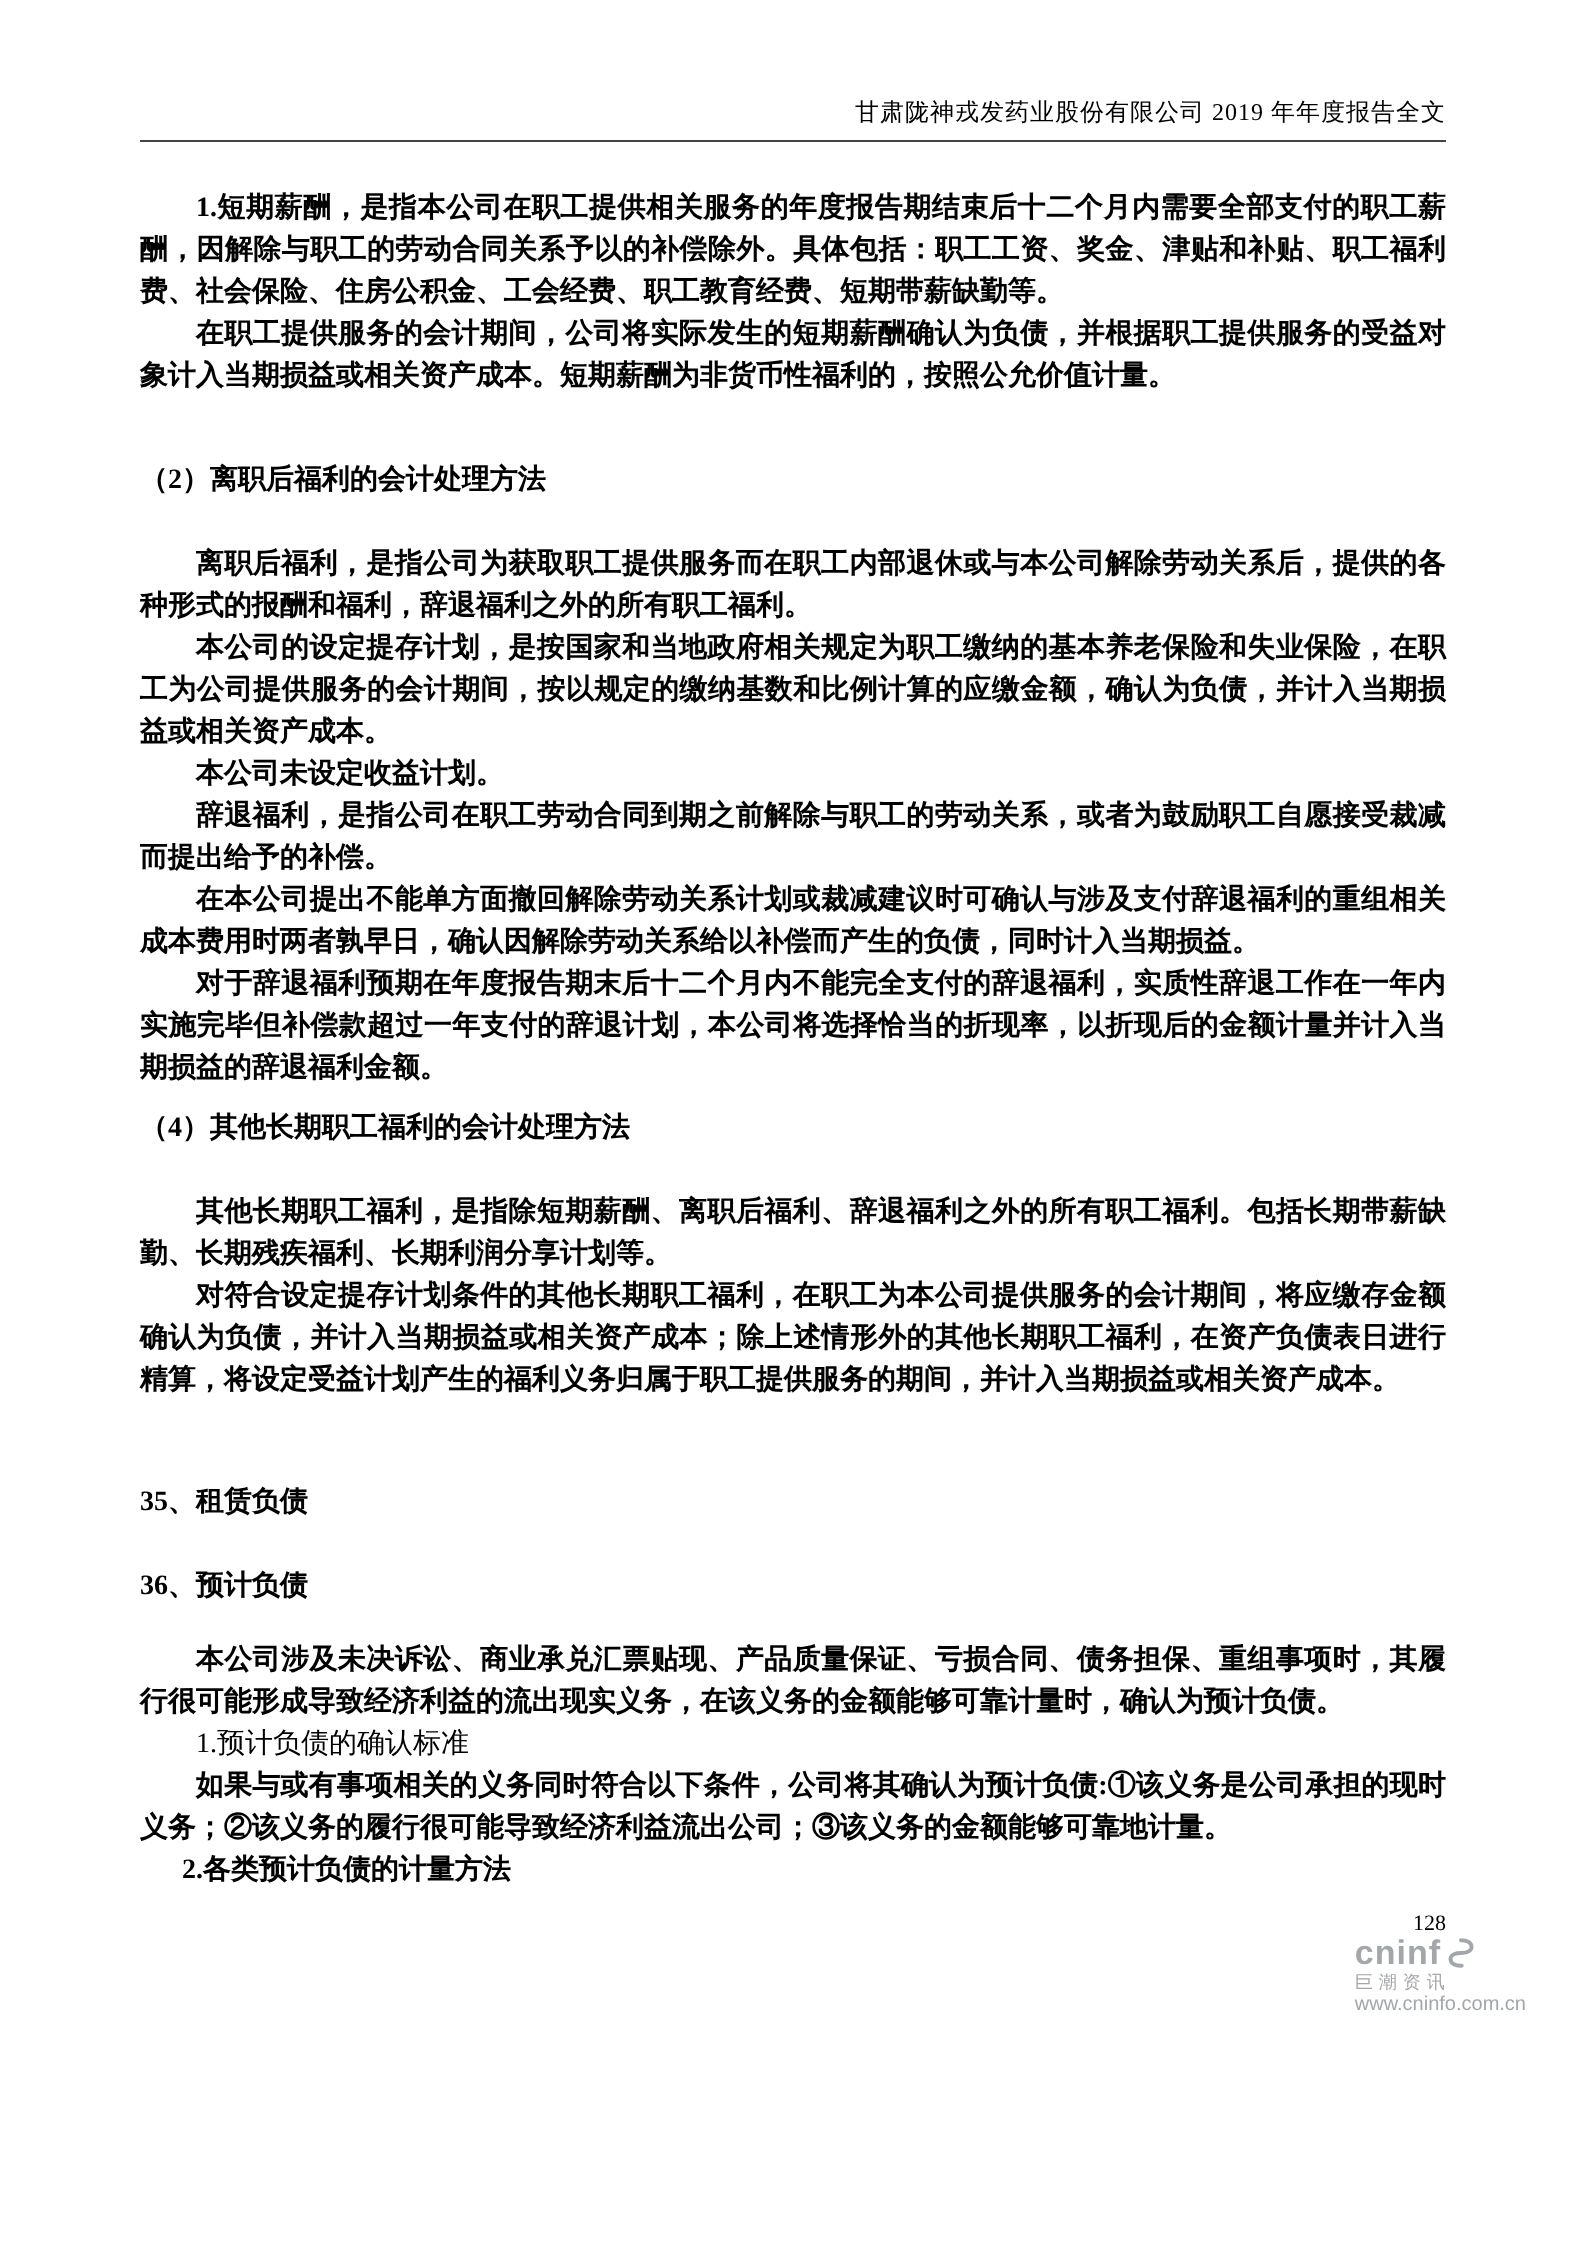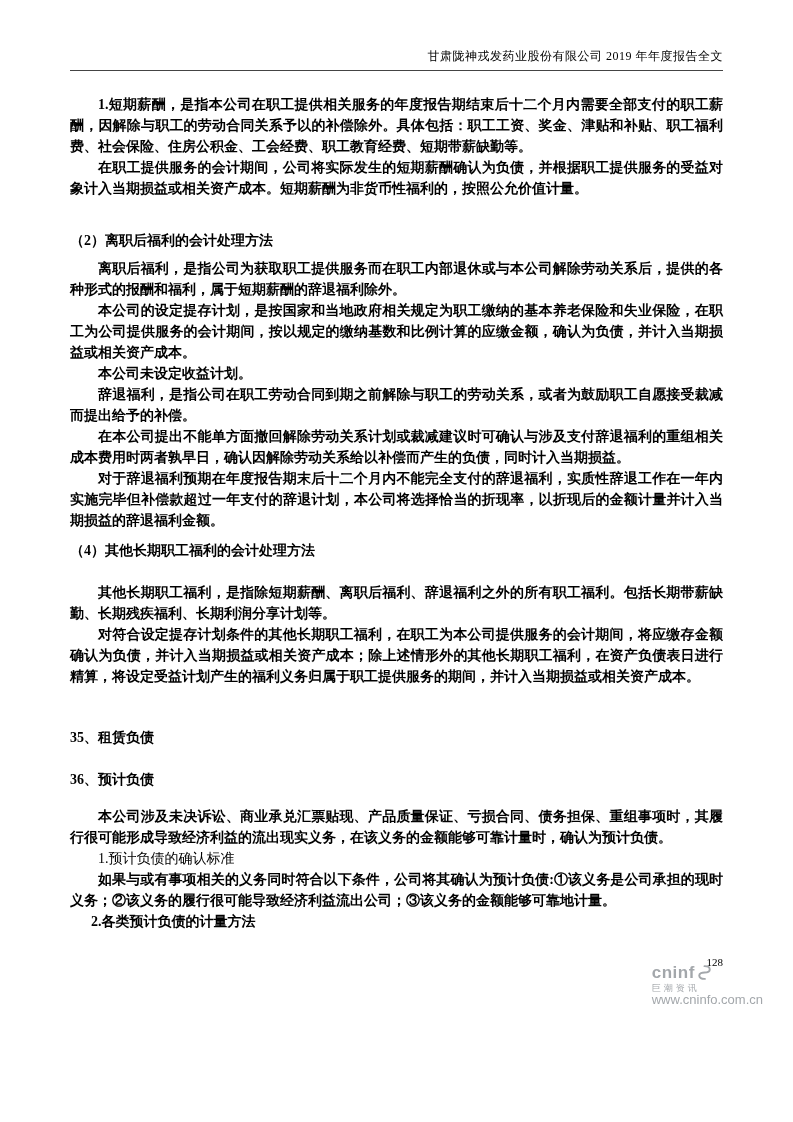--- a/index.html
+++ b/index.html
@@ -36,21 +36,21 @@
     font-size: 14px;
     line-height: 21px;
     text-align: justify;
   }
   .para { text-indent: 2em; font-weight: bold; }
   .heading {
     font-size: 14px;
     font-weight: bold;
     line-height: 21px;
   }
-  .h-sub2 { margin: 31px 0 7px 0; }
+  .h-sub2 { margin: 31px 0 21px 0; }
   .h-sub3 { margin: 18px 0 21px 0; }
   .h-sub4 { margin: 9px 0 21px 0; }
   .h-n35  { margin: 40px 0 0 0; }
   .h-n36  { margin: 21px 0 16px 0; }
   .li-1 { text-indent: 2em; }
   .li-2 { text-indent: 1.5em; font-weight: bold; }
   .page-number {
     position: absolute;
     right: 70px;
     bottom: 48px;
@@ -70,37 +70,37 @@
     align-items: center;
     gap: 2px;
   }
   .logo-brand {
     font-size: 17px;
     font-weight: bold;
     letter-spacing: 0.5px;
   }
   .logo-mark { display: inline-flex; }
   .logo-name { font-size: 9px; letter-spacing: 3px; }
-  .logo-url  { font-size: 13px; }
+  .logo-url  { font-size: 10px; }
 </style>
 </head>
 <body>
 
 <div class="page">
 
   <div class="header">
     <div class="header-title">甘肃陇神戎发药业股份有限公司 2019 年年度报告全文</div>
   </div>
 
   <div class="body">
     <p class="para">1.短期薪酬，是指本公司在职工提供相关服务的年度报告期结束后十二个月内需要全部支付的职工薪酬，因解除与职工的劳动合同关系予以的补偿除外。具体包括：职工工资、奖金、津贴和补贴、职工福利费、社会保险、住房公积金、工会经费、职工教育经费、短期带薪缺勤等。</p>
     <p class="para">在职工提供服务的会计期间，公司将实际发生的短期薪酬确认为负债，并根据职工提供服务的受益对象计入当期损益或相关资产成本。短期薪酬为非货币性福利的，按照公允价值计量。</p>
 
     <h3 class="heading h-sub2">（2）离职后福利的会计处理方法</h3>
-    <p class="para">离职后福利，是指公司为获取职工提供服务而在职工内部退休或与本公司解除劳动关系后，提供的各种形式的报酬和福利，属于短期薪酬的辞退福利除外。</p>
+    <p class="para">离职后福利，是指公司为获取职工提供服务而在职工内部退休或与本公司解除劳动关系后，提供的各种形式的报酬和福利，辞退福利之外的所有职工福利。</p>
     <p class="para">本公司的设定提存计划，是按国家和当地政府相关规定为职工缴纳的基本养老保险和失业保险，在职工为公司提供服务的会计期间，按以规定的缴纳基数和比例计算的应缴金额，确认为负债，并计入当期损益或相关资产成本。</p>
     <p class="para">本公司未设定收益计划。</p>
 
     <p class="para">辞退福利，是指公司在职工劳动合同到期之前解除与职工的劳动关系，或者为鼓励职工自愿接受裁减而提出给予的补偿。</p>
     <p class="para">在本公司提出不能单方面撤回解除劳动关系计划或裁减建议时可确认与涉及支付辞退福利的重组相关成本费用时两者孰早日，确认因解除劳动关系给以补偿而产生的负债，同时计入当期损益。</p>
     <p class="para">对于辞退福利预期在年度报告期末后十二个月内不能完全支付的辞退福利，实质性辞退工作在一年内实施完毕但补偿款超过一年支付的辞退计划，本公司将选择恰当的折现率，以折现后的金额计量并计入当期损益的辞退福利金额。</p>
 
     <h3 class="heading h-sub4">（4）其他长期职工福利的会计处理方法</h3>
     <p class="para">其他长期职工福利，是指除短期薪酬、离职后福利、辞退福利之外的所有职工福利。包括长期带薪缺勤、长期残疾福利、长期利润分享计划等。</p>
     <p class="para">对符合设定提存计划条件的其他长期职工福利，在职工为本公司提供服务的会计期间，将应缴存金额确认为负债，并计入当期损益或相关资产成本；除上述情形外的其他长期职工福利，在资产负债表日进行精算，将设定受益计划产生的福利义务归属于职工提供服务的期间，并计入当期损益或相关资产成本。</p>

